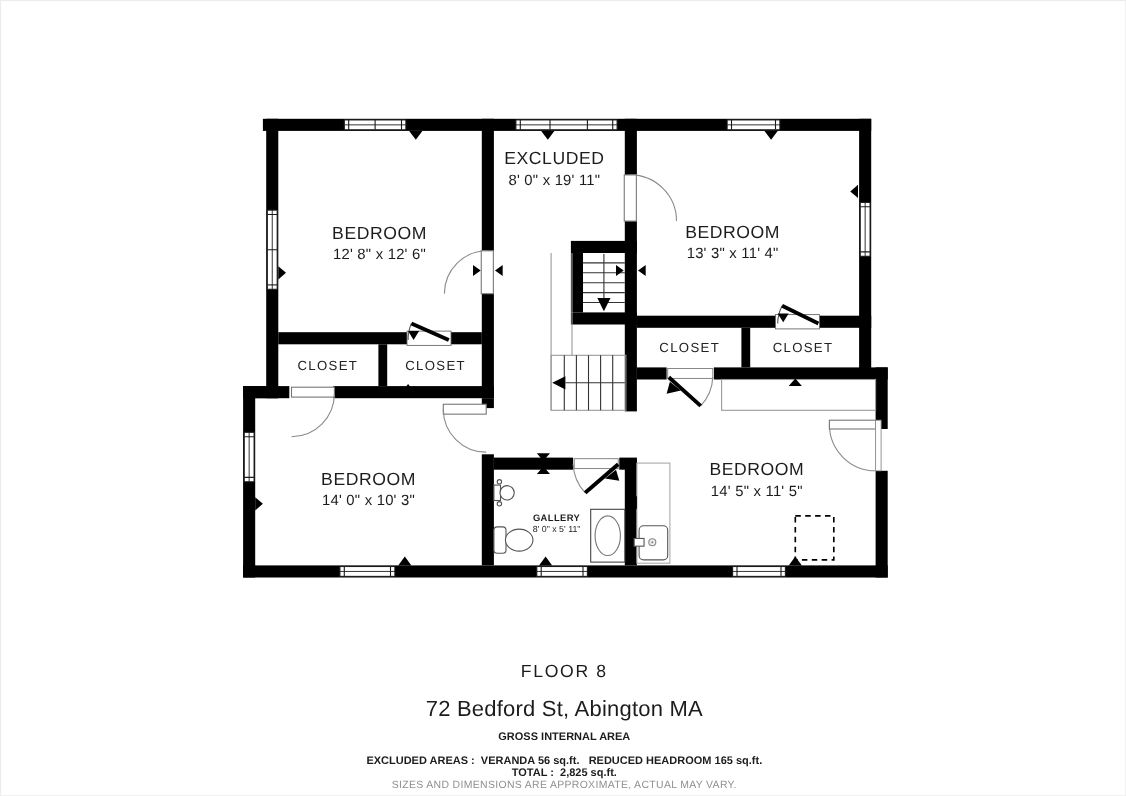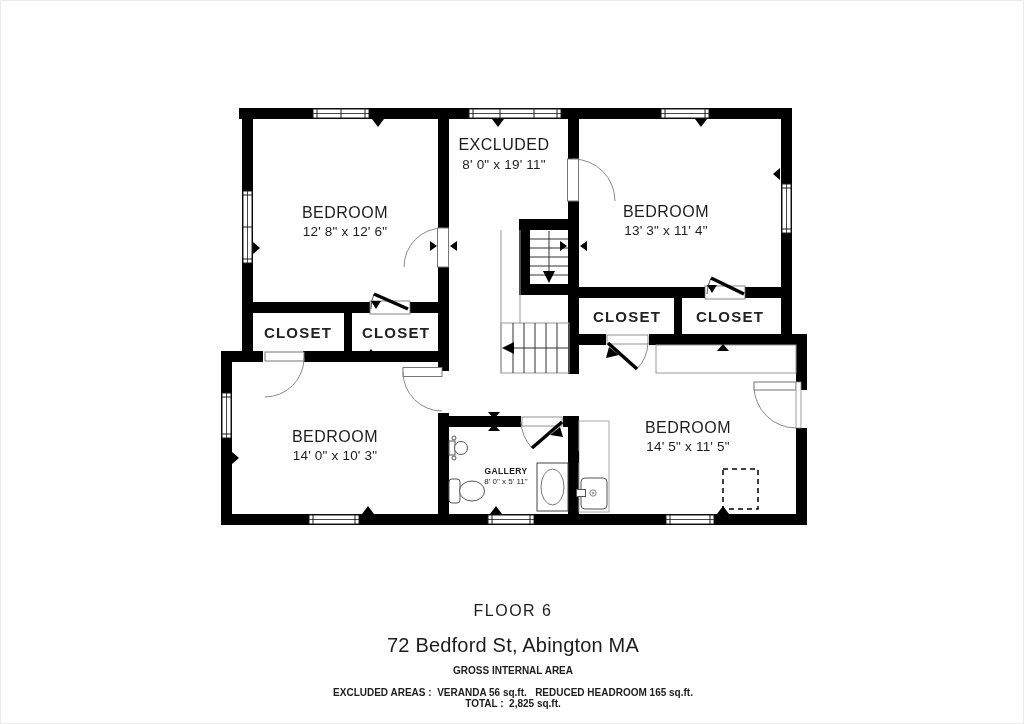--- a/index.html
+++ b/index.html
@@ -2,21 +2,21 @@
 <html><head>
 <meta charset="utf-8">
 <style>
   html,body{margin:0;padding:0;background:#fff;}
   .stage{position:relative;width:1024px;height:724px;background:#fff;overflow:hidden;
          font-family:"Liberation Sans",sans-serif;border:1px solid #ececec;box-sizing:border-box;}
   .plan-svg{position:absolute;left:0;top:0;}
   .lbl{position:absolute;transform:translate(-50%,-50%);white-space:nowrap;color:#1c1c1c;}
   .room{font-size:16px;letter-spacing:.5px;}
   .dims{font-size:13.5px;letter-spacing:.2px;}
-  .closet{font-size:15px;letter-spacing:1.2px;font-weight:700;color:#222;}
+  .closet{font-size:12px;letter-spacing:1.2px;font-weight:400;color:#222;}
   .bath-name{font-size:8.5px;font-weight:700;letter-spacing:.4px;}
   .bath-dims{font-size:8px;}
   .f-floor{font-size:16px;letter-spacing:1.5px;}
   .f-addr{font-size:20px;letter-spacing:.2px;}
   .f-area{font-size:10px;font-weight:600;white-space:pre;}
   .f-disc{font-size:9.5px;color:#8f8f8f;letter-spacing:.3px;}
 </style>
 </head>
 <body>
 
@@ -255,19 +255,20 @@
 <div class="lbl bath-dims" style="left:505px;top:480px">8' 0" x 5' 11"</div>
 
 <div class="lbl room" style="left:687px;top:427px">BEDROOM</div>
 <div class="lbl dims" style="left:687px;top:445px">14' 5" x 11' 5"</div>
 
 <div class="lbl closet" style="left:297px;top:331px">CLOSET</div>
 <div class="lbl closet" style="left:395px;top:331px">CLOSET</div>
 <div class="lbl closet" style="left:626px;top:315px">CLOSET</div>
 <div class="lbl closet" style="left:729px;top:315px">CLOSET</div>
 
-<div class="lbl f-floor" style="left:512px;top:610px">FLOOR 6</div>
+<div class="lbl f-floor" style="left:512px;top:610px">FLOOR 8</div>
 <div class="lbl f-addr" style="left:512px;top:644px">72 Bedford St, Abington MA</div>
 <div class="lbl f-area" style="left:512px;top:669px">GROSS INTERNAL AREA</div>
 <div class="lbl f-area" style="left:512px;top:691px">EXCLUDED AREAS :  VERANDA 56 sq.ft.   REDUCED HEADROOM 165 sq.ft.</div>
 <div class="lbl f-area" style="left:512px;top:702px">TOTAL :  2,825 sq.ft.</div>
+<div class="lbl f-disc" style="left:512px;top:713px">SIZES AND DIMENSIONS ARE APPROXIMATE, ACTUAL MAY VARY.</div>
 
 </div>
 
 </body></html>

